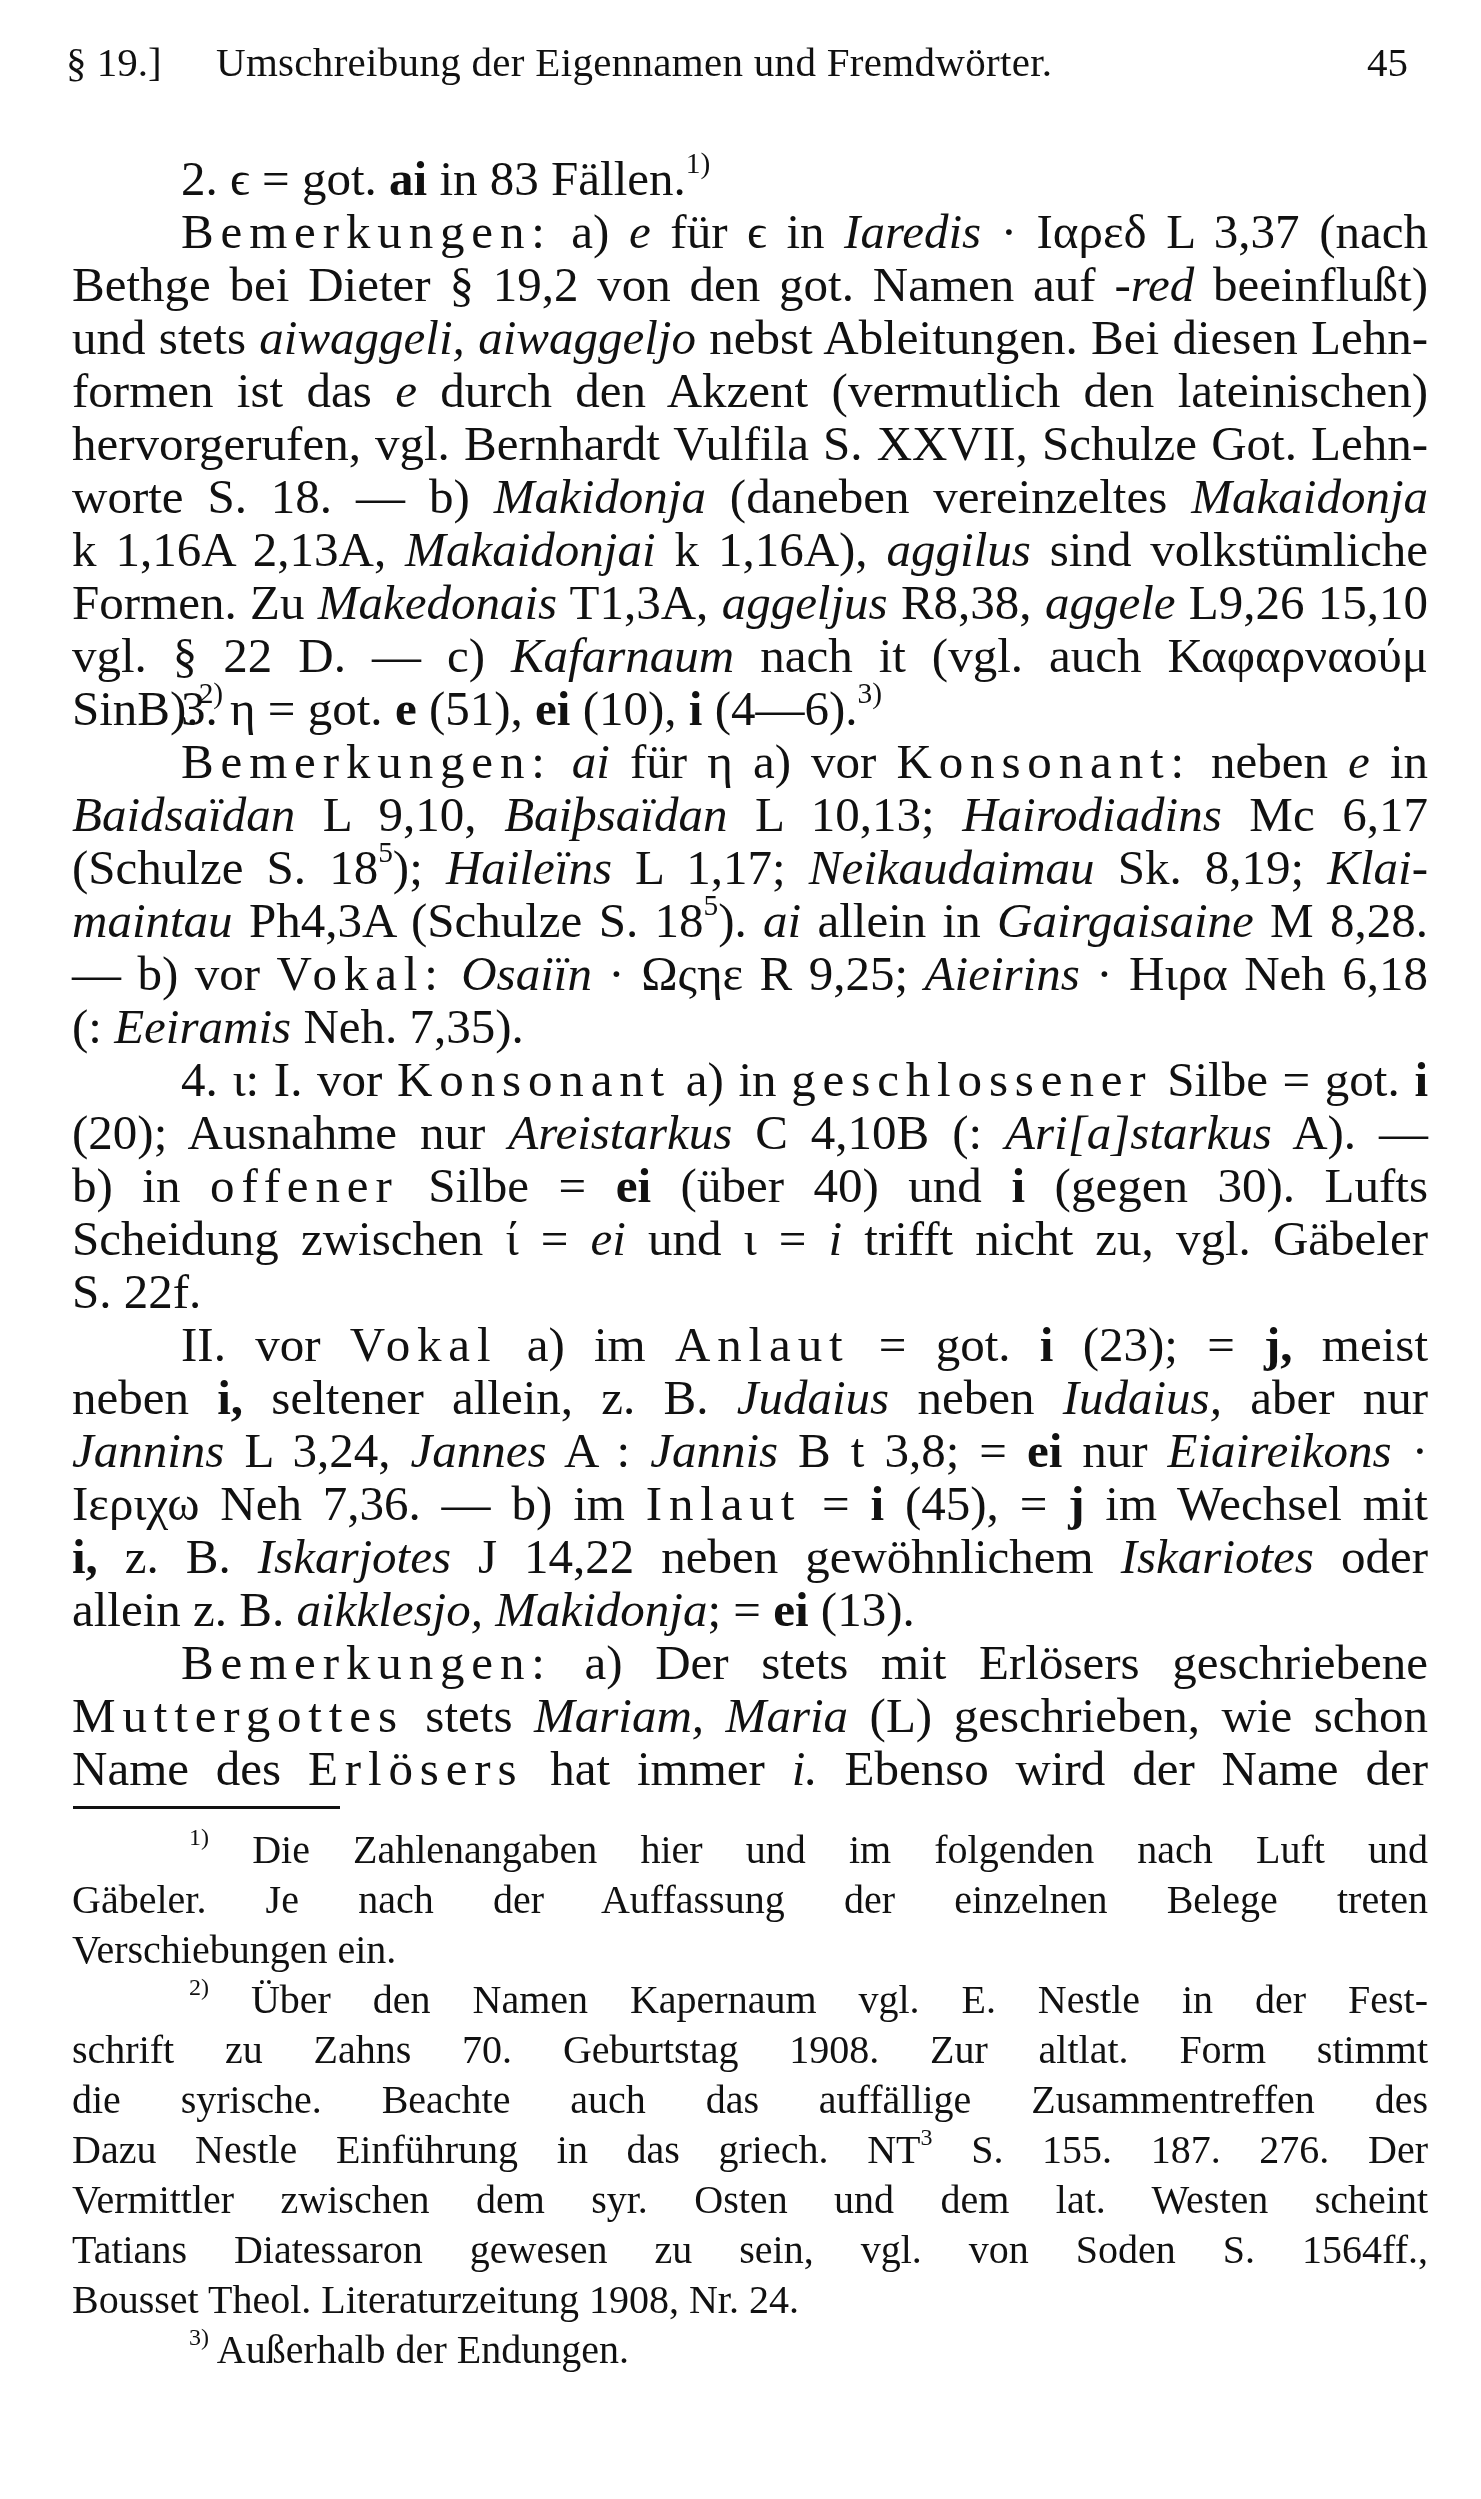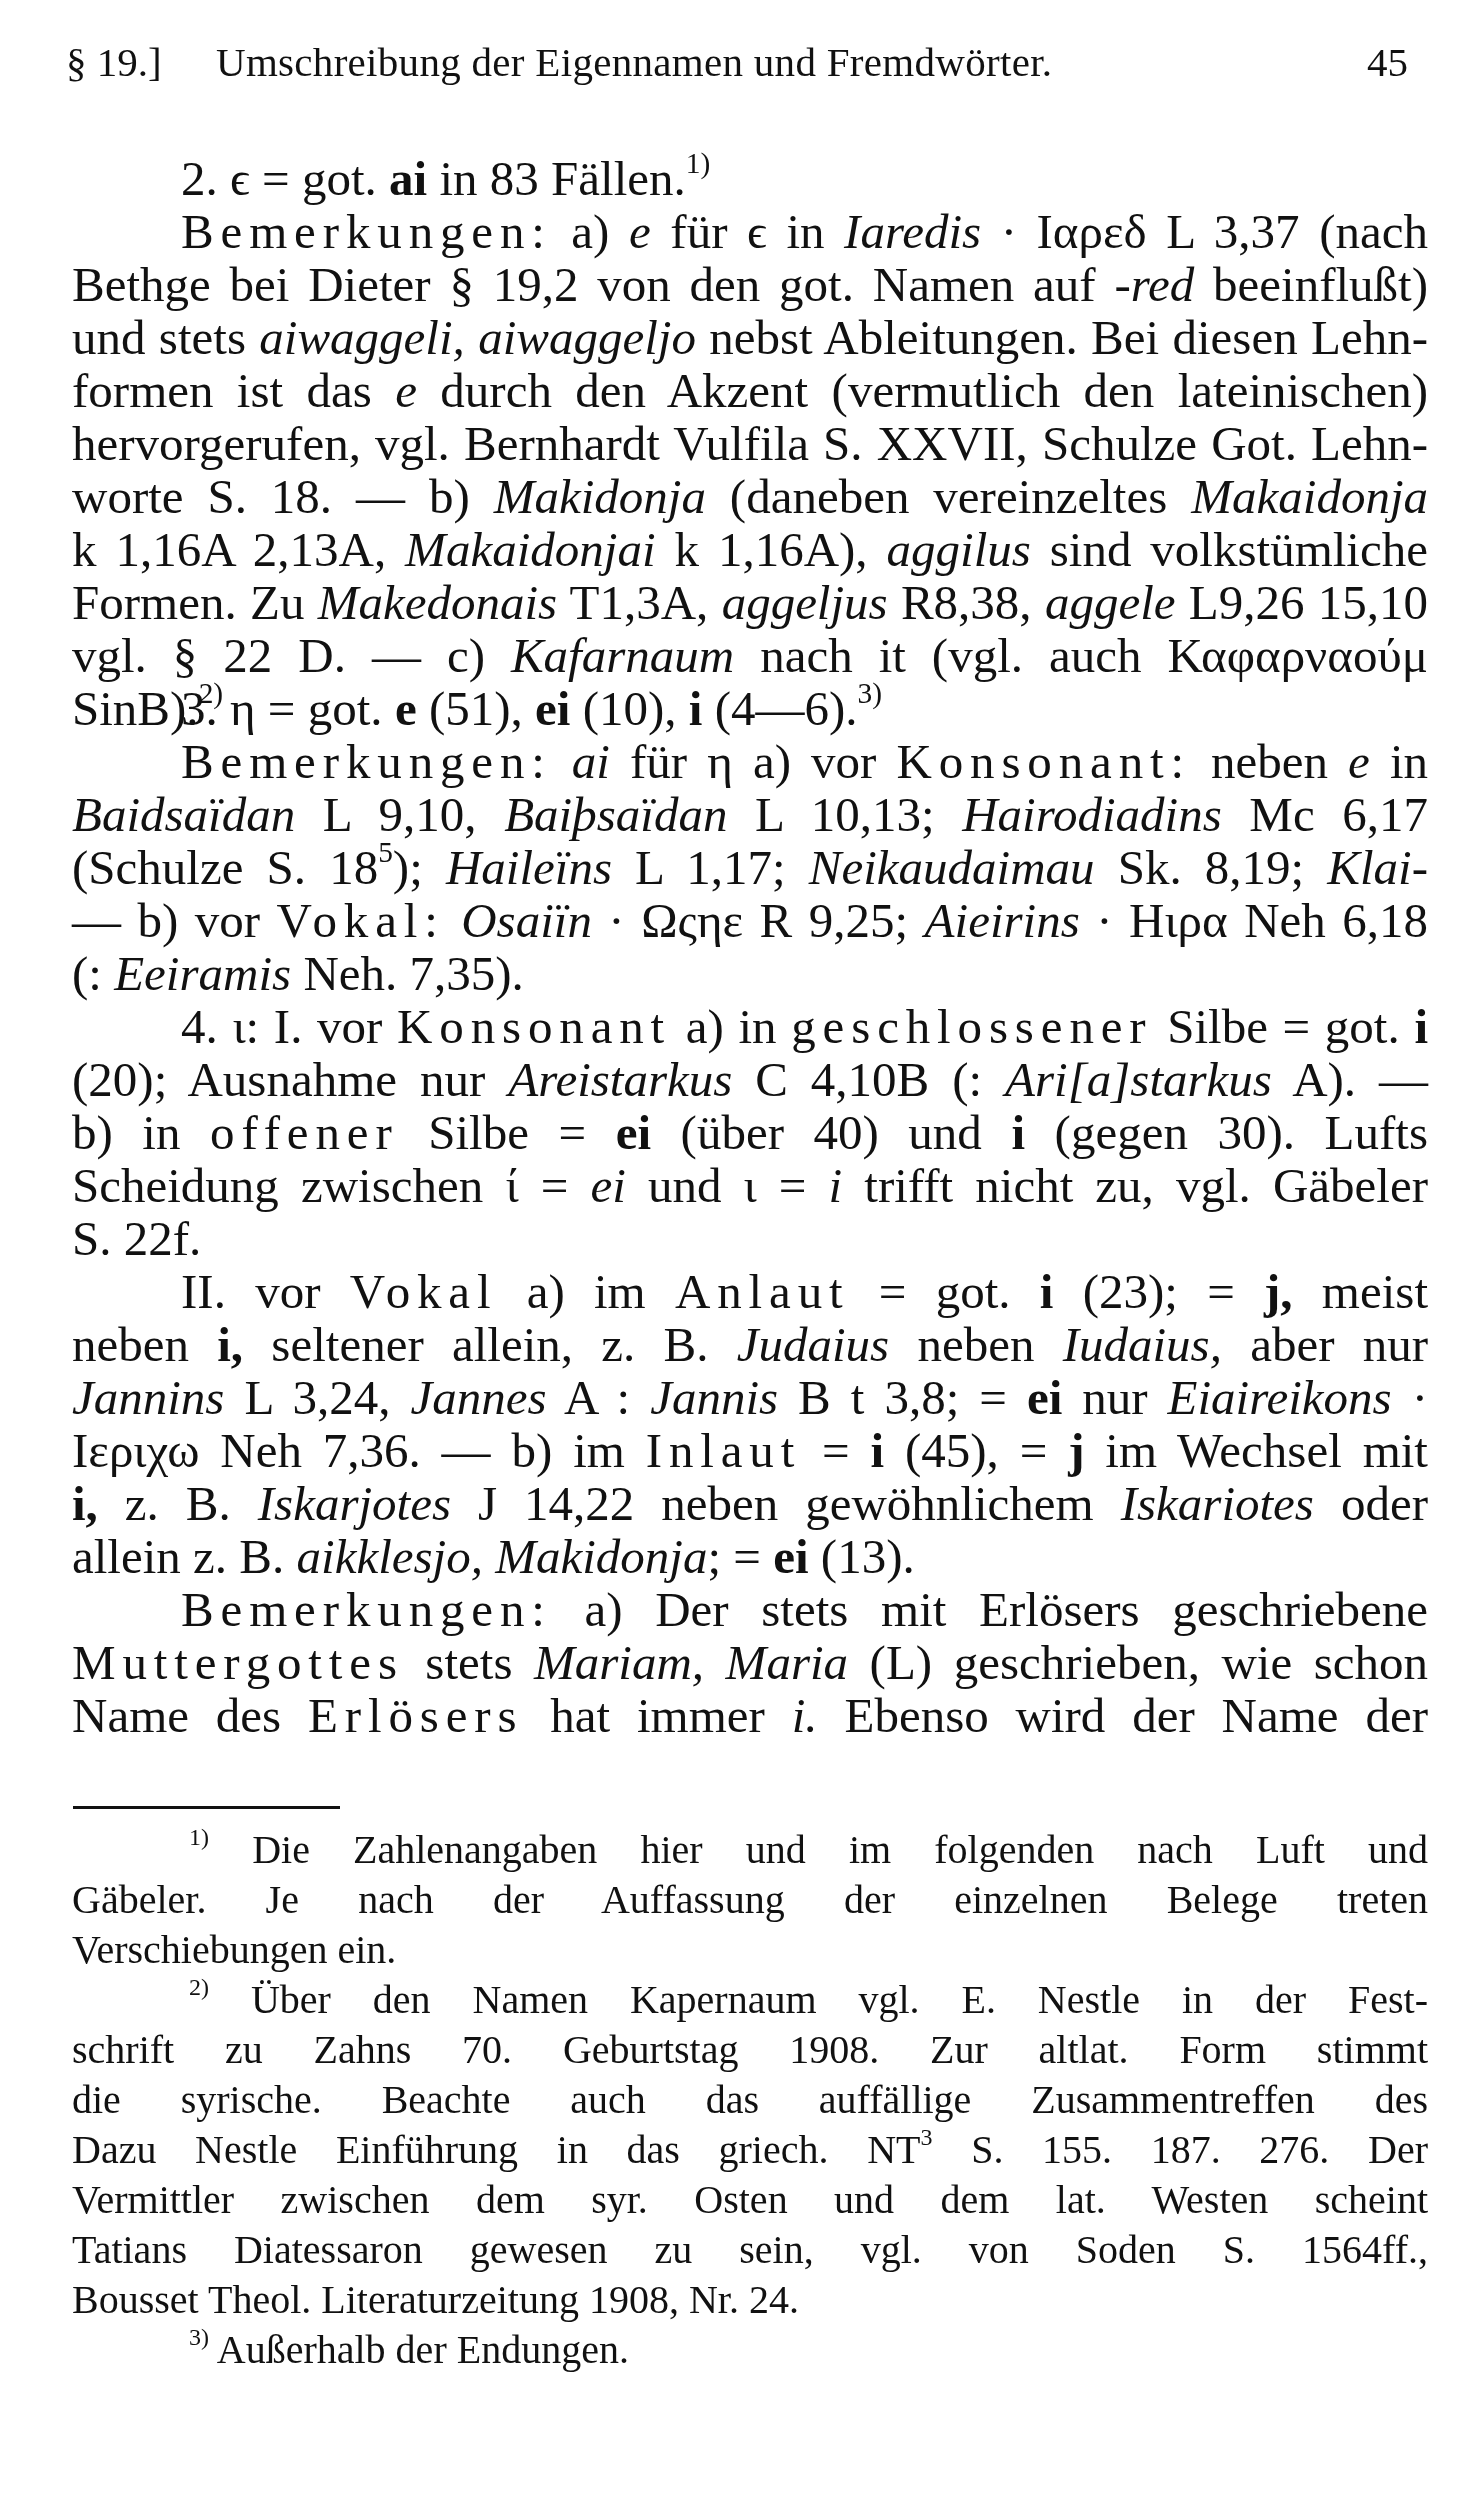--- a/index.html
+++ b/index.html
@@ -65,20 +65,21 @@
     <div class="ln"><span>formen ist das </span><span class="s-i">e</span><span> durch den Akzent (vermutlich den lateinischen)</span></div>
     <div class="ln"><span>hervorgerufen, vgl. Bernhardt Vulfila S. XXVII, Schulze Got. Lehn-</span></div>
     <div class="ln"><span>worte S. 18. — b) </span><span class="s-i">Makidonja</span><span> (daneben vereinzeltes </span><span class="s-i">Makaidonja</span></div>
     <div class="ln"><span>k 1,16A 2,13A, </span><span class="s-i">Makaidonjai</span><span> k 1,16A), </span><span class="s-i">aggilus</span><span> sind volkstümliche</span></div>
     <div class="ln"><span>Formen. Zu </span><span class="s-i">Makedonais</span><span> T1,3A, </span><span class="s-i">aggeljus</span><span> R8,38, </span><span class="s-i">aggele</span><span> L9,26 15,10</span></div>
     <div class="ln last"><span>vgl. § 22 D. — c) </span><span class="s-i">Kafarnaum</span><span> nach it (vgl. auch Καφαρναούμ SinB).</span><span class="s-sup">2)</span></div>
     <div class="ln ind last"><span>3. η = got. </span><span class="s-b">e</span><span> (51), </span><span class="s-b">ei</span><span> (10), </span><span class="s-b">i</span><span> (4—6).</span><span class="s-sup">3)</span></div>
     <div class="ln ind"><span class="s-sp">Bemerkungen:</span><span> </span><span class="s-i">ai</span><span> für η a) vor </span><span class="s-sp">Konsonant:</span><span> neben </span><span class="s-i">e</span><span> in</span></div>
     <div class="ln"><span class="s-i">Baidsaïdan</span><span> L 9,10, </span><span class="s-i">Baiþsaïdan</span><span> L 10,13; </span><span class="s-i">Hairodiadins</span><span> Mc 6,17</span></div>
     <div class="ln"><span>(Schulze S. 18</span><span class="s-sup">5</span><span>); </span><span class="s-i">Haileïns</span><span> L 1,17; </span><span class="s-i">Neikaudaimau</span><span> Sk. 8,19; </span><span class="s-i">Klai-</span></div>
+    <div class="ln"><span class="s-i">maintau</span><span> Ph4,3A (Schulze S. 18</span><span class="s-sup">5</span><span>). </span><span class="s-i">ai</span><span> allein in </span><span class="s-i">Gairgaisaine</span><span> M 8,28.</span></div>
     <div class="ln"><span>— b) vor </span><span class="s-sp">Vokal:</span><span> </span><span class="s-i">Osaiïn</span><span> · Ωςηε R 9,25; </span><span class="s-i">Aieirins</span><span> · Ηιρα Neh 6,18</span></div>
     <div class="ln last"><span>(: </span><span class="s-i">Eeiramis</span><span> Neh. 7,35).</span></div>
     <div class="ln ind"><span>4. ι: I. vor </span><span class="s-sp">Konsonant</span><span> a) in </span><span class="s-sp">geschlossener</span><span> Silbe = got. </span><span class="s-b">i</span></div>
     <div class="ln"><span>(20); Ausnahme nur </span><span class="s-i">Areistarkus</span><span> C 4,10B (: </span><span class="s-i">Ari[a]starkus</span><span> A). —</span></div>
     <div class="ln"><span>b) in </span><span class="s-sp">offener</span><span> Silbe = </span><span class="s-b">ei</span><span> (über 40) und </span><span class="s-b">i</span><span> (gegen 30). Lufts</span></div>
     <div class="ln"><span>Scheidung zwischen ί = </span><span class="s-i">ei</span><span> und ι = </span><span class="s-i">i</span><span> trifft nicht zu, vgl. Gäbeler</span></div>
     <div class="ln last"><span>S. 22f.</span></div>
     <div class="ln ind"><span>II. vor </span><span class="s-sp">Vokal</span><span> a) im </span><span class="s-sp">Anlaut</span><span> = got. </span><span class="s-b">i</span><span> (23); = </span><span class="s-b">j,</span><span> meist</span></div>
     <div class="ln"><span>neben </span><span class="s-b">i,</span><span> seltener allein, z. B. </span><span class="s-i">Judaius</span><span> neben </span><span class="s-i">Iudaius,</span><span> aber nur</span></div>
     <div class="ln"><span class="s-i">Jannins</span><span> L 3,24, </span><span class="s-i">Jannes</span><span> A : </span><span class="s-i">Jannis</span><span> B t 3,8; = </span><span class="s-b">ei</span><span> nur </span><span class="s-i">Eiaireikons</span><span> ·</span></div>

